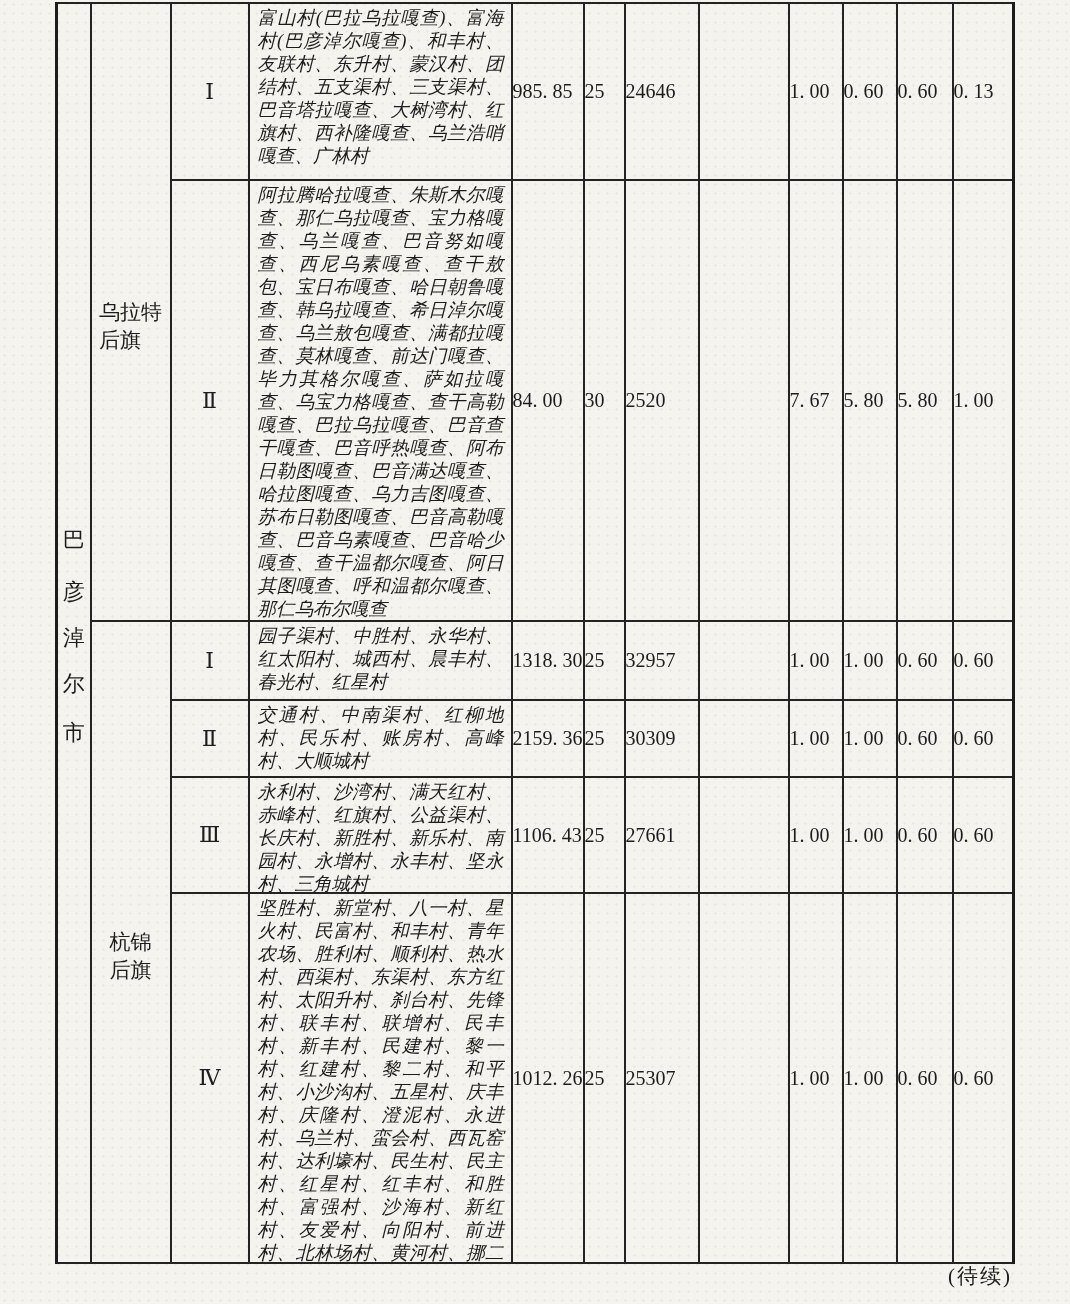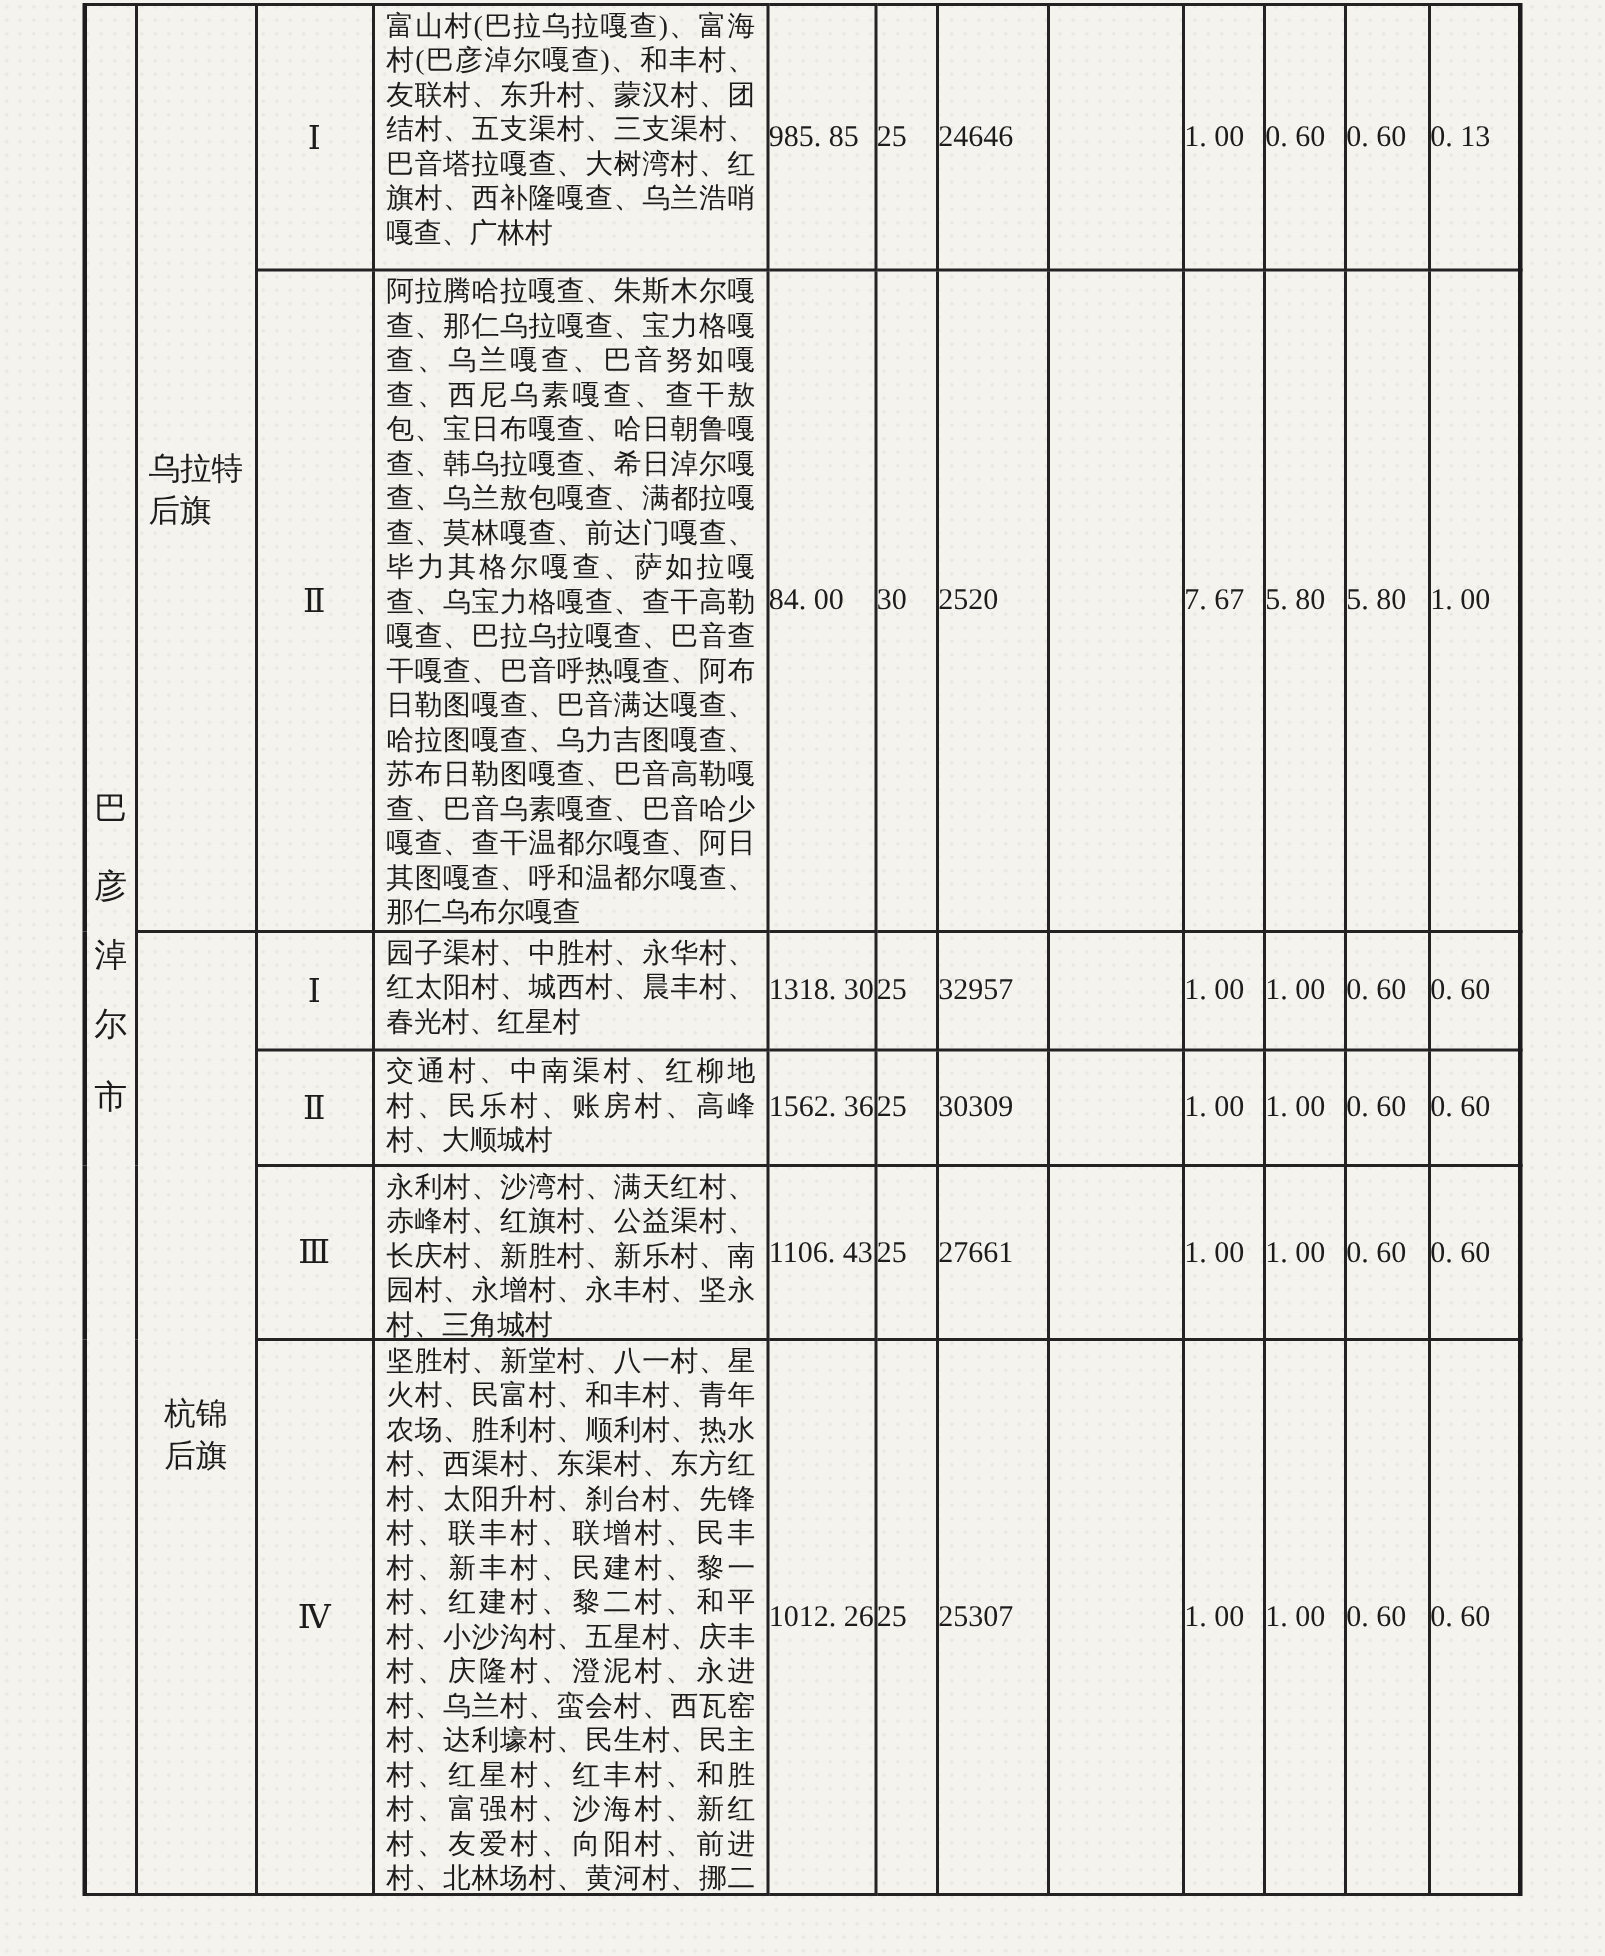--- a/index.html
+++ b/index.html
@@ -39,21 +39,21 @@
   td.banner-cell{text-align:center;}
   .banner-label{
     display:inline-block;
     text-align:left;
     font-size:21px;
     line-height:28px;
     white-space:pre-line;
     margin-top:28px;
   }
   td.grade-cell{text-align:center;font-size:22px;}
-  td.villages-cell{vertical-align:top;}
+  td.villages-cell{vertical-align:top;font-style:italic;}
   .villages-text{
     padding:3px 7px 2px 8px;
     font-size:18.5px;
     line-height:23px;
     text-align:justify;
     text-justify:inter-character;
     text-align-last:left;
     overflow:hidden;
   }
   .vh-r1{height:170px;}
@@ -149,21 +149,21 @@
       <td class="num-cell">1. 00</td>
       <td class="num-cell">0. 60</td>
       <td class="num-cell">0. 60</td>
     </tr>
 
     <tr style="height:76px">
       <td class="grade-cell">Ⅱ</td>
       <td class="villages-cell">
         <div class="villages-text vh-r4">交通村、中南渠村、红柳地村、民乐村、账房村、高峰村、大顺城村</div>
       </td>
-      <td class="num-cell">1562. 36</td>
+      <td class="num-cell">2159. 36</td>
       <td class="num-cell">25</td>
       <td class="num-cell">30309</td>
       <td class="num-cell"></td>
       <td class="num-cell">1. 00</td>
       <td class="num-cell">1. 00</td>
       <td class="num-cell">0. 60</td>
       <td class="num-cell">0. 60</td>
     </tr>
 
     <tr style="height:115px">
@@ -191,14 +191,15 @@
       <td class="num-cell">25307</td>
       <td class="num-cell"></td>
       <td class="num-cell">1. 00</td>
       <td class="num-cell">1. 00</td>
       <td class="num-cell">0. 60</td>
       <td class="num-cell">0. 60</td>
     </tr>
   </tbody>
     </table>
 
+  <div class="continued">(待续)</div>
 
 </div>
 
 </body></html>

